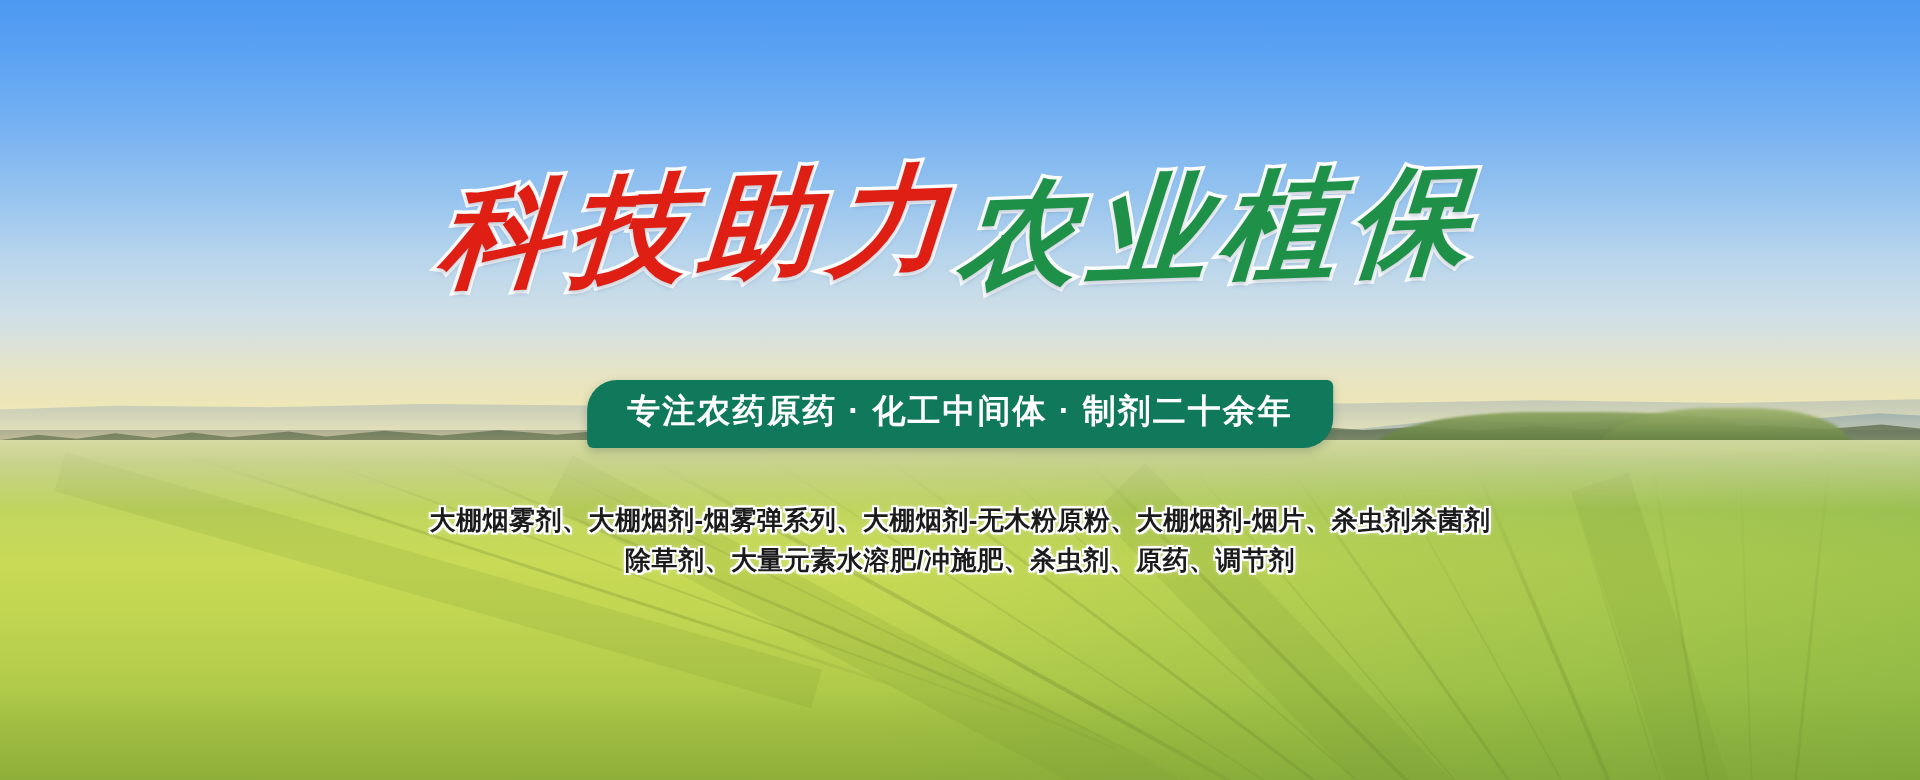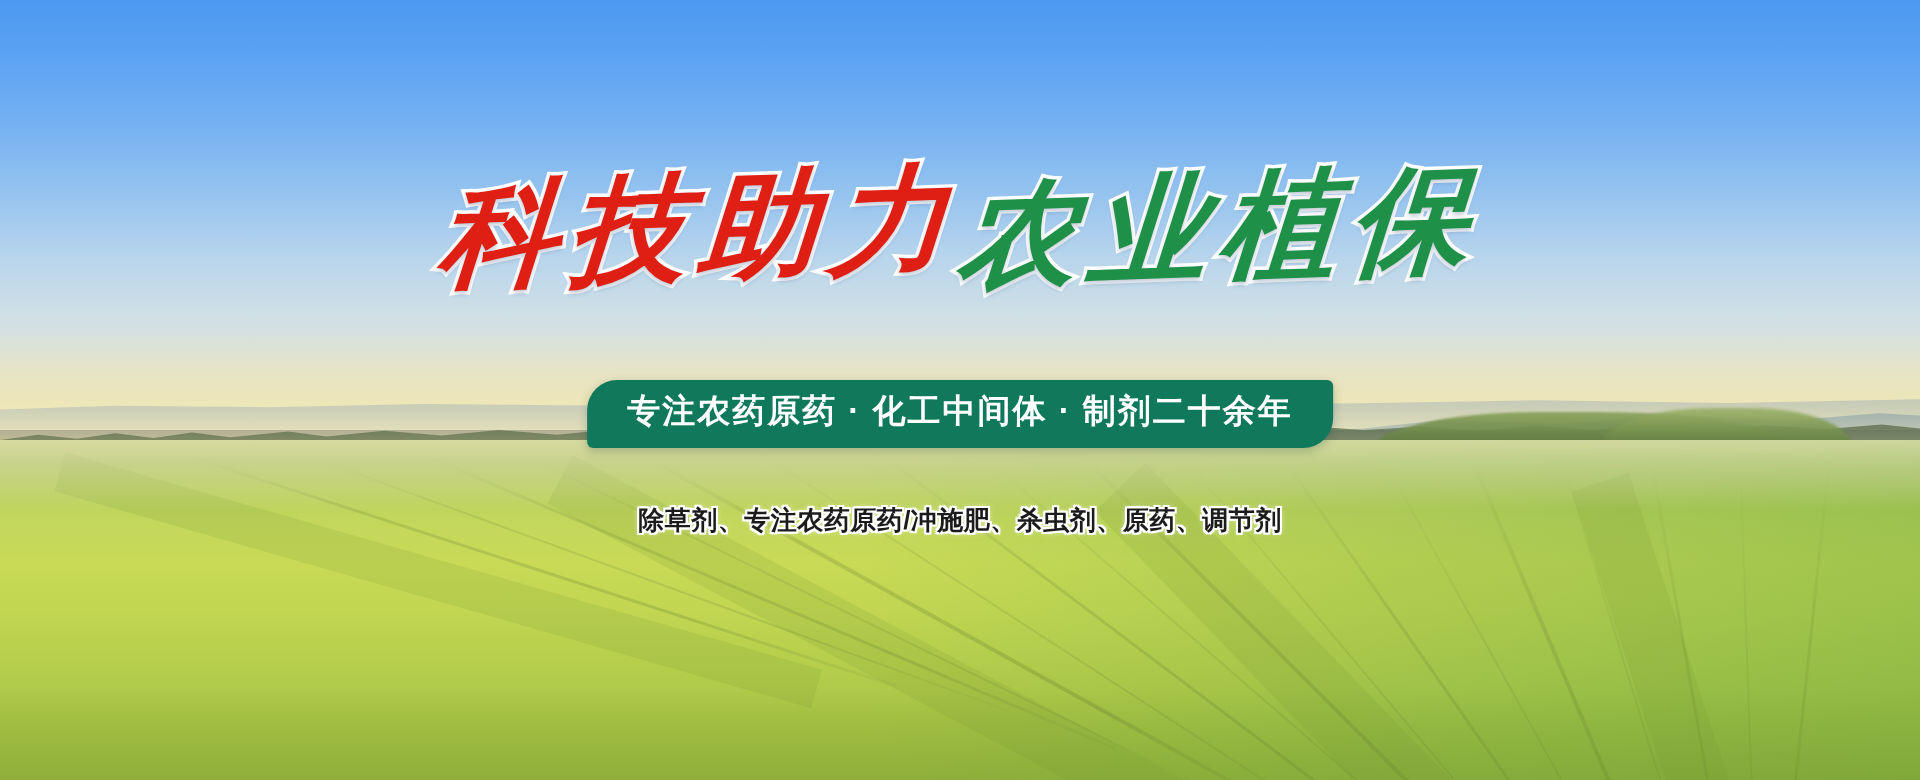--- a/index.html
+++ b/index.html
@@ -217,16 +217,17 @@
   <div class="field-haze"></div>
   <div class="field-bottom-shade"></div>
 
   <div class="headline">
     <span class="hl-red">科技助力</span><span class="hl-green">农业植保</span>
   </div>
 
   <div class="badge">专注农药原药 · 化工中间体 · 制剂二十余年</div>
 
   <div class="products">
-    <span class="line">除草剂、专注农药原药/冲施肥、杀虫剂、原药、调节剂</span>
+    <span class="line">大棚烟雾剂、大棚烟剂-烟雾弹系列、大棚烟剂-无木粉原粉、大棚烟剂-烟片、杀虫剂杀菌剂</span>
+    <span class="line">除草剂、大量元素水溶肥/冲施肥、杀虫剂、原药、调节剂</span>
   </div>
 
 </div>
 
 </body></html>

